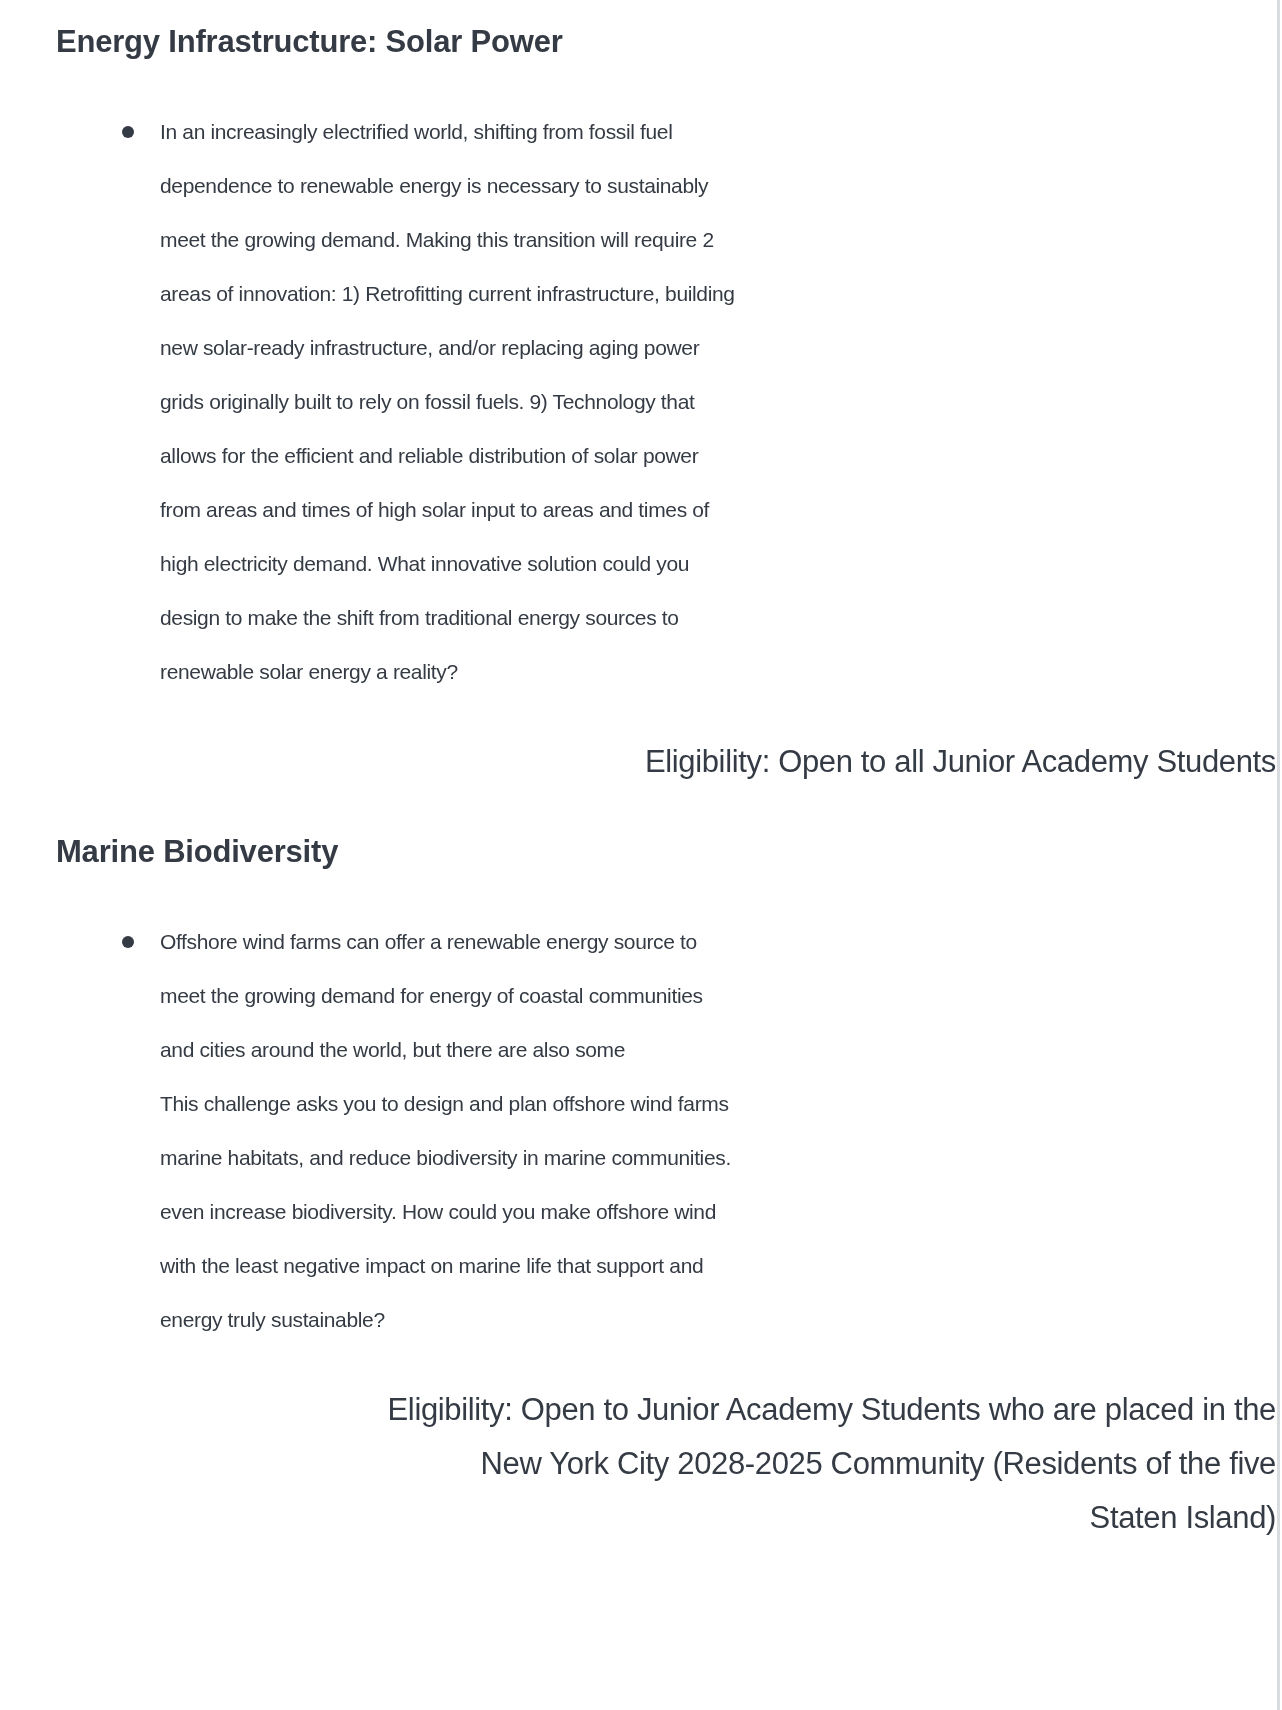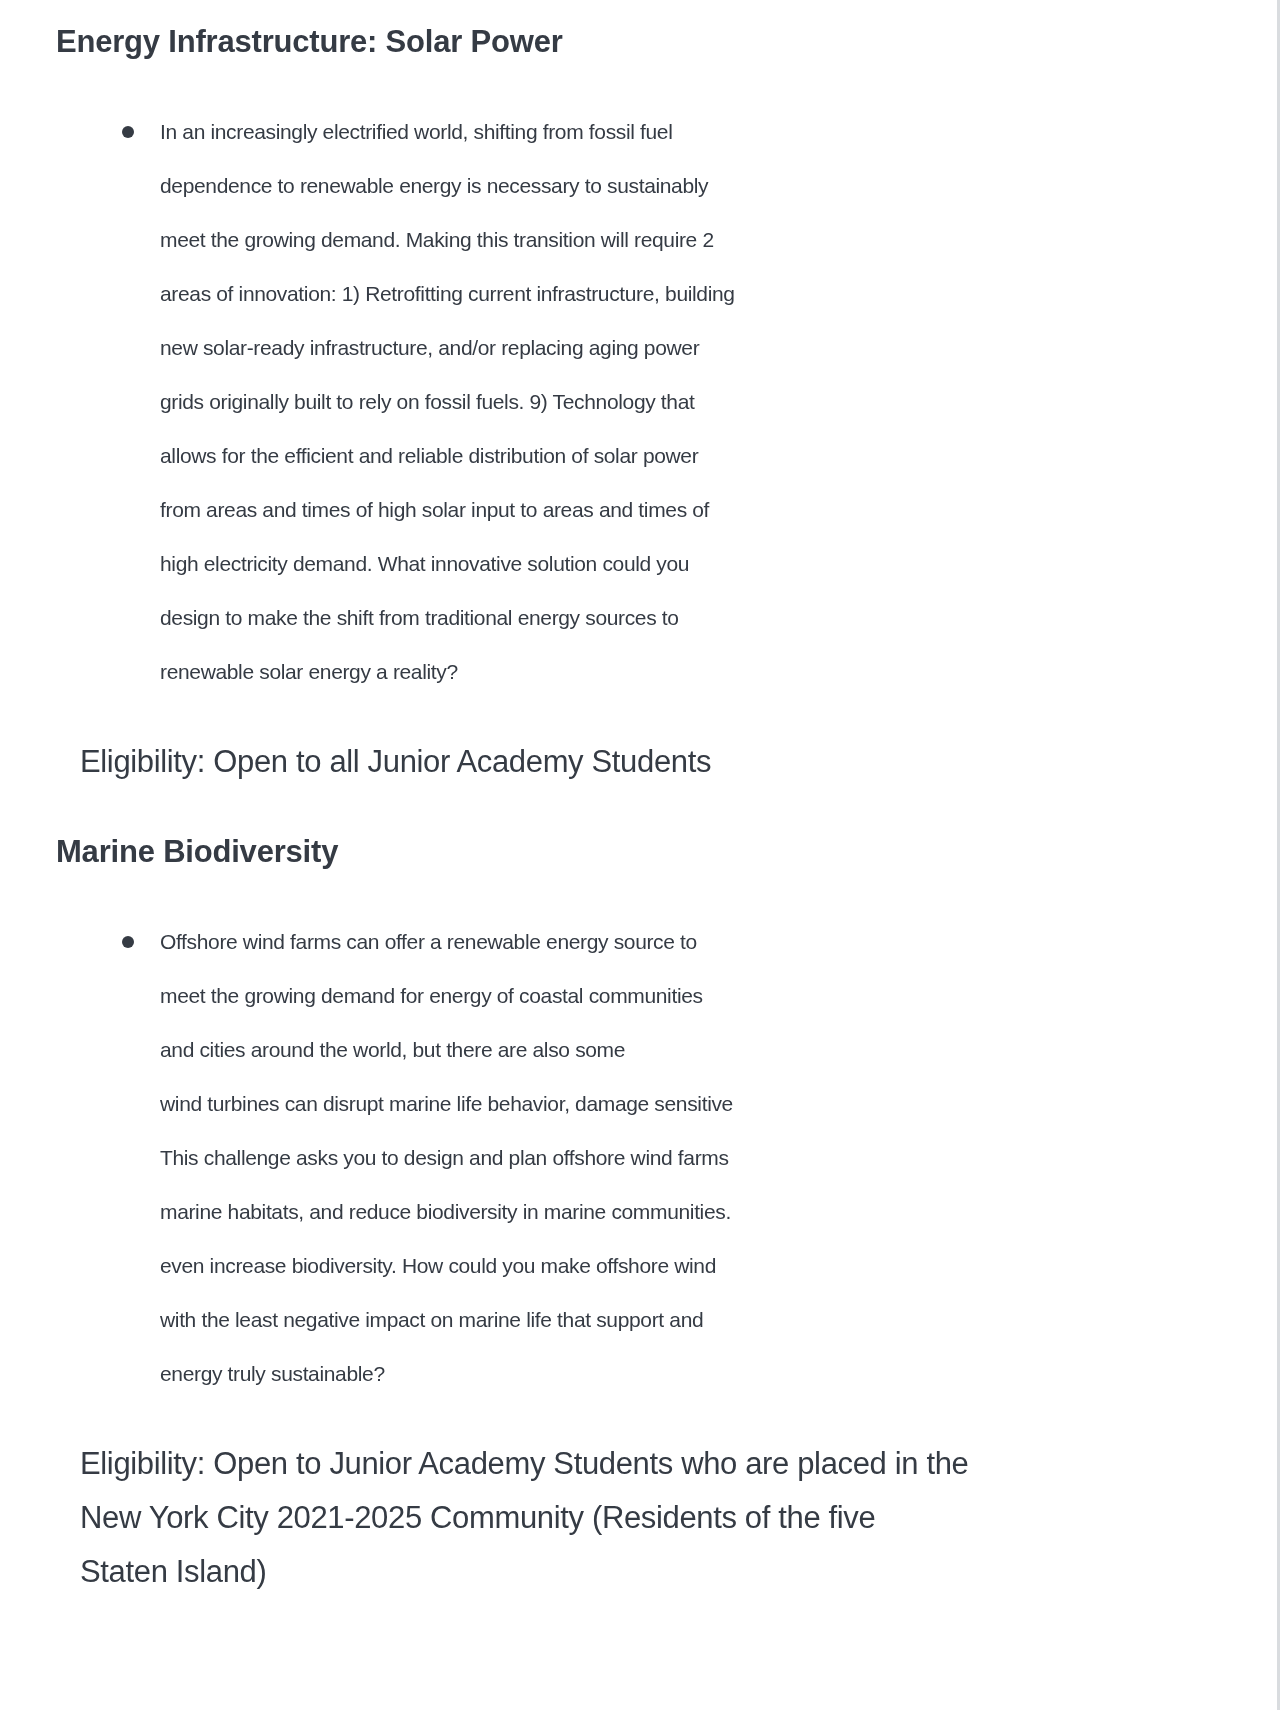--- a/index.html
+++ b/index.html
@@ -35,20 +35,21 @@
     line-height: 54px;
   }
   .heading {
     padding-left: 56px;
     font-weight: bold;
     letter-spacing: -0.2px;
     white-space: nowrap;
   }
   .para {
     padding-left: 80px;
+    text-align: right;
   }
   .list {
     position: relative;
     list-style: none;
     margin: 0 0 36px 0;
     padding: 0;
     font-size: 21px;
     line-height: 54px;
   }
   .list-item {
@@ -99,29 +100,28 @@
   </section>
 
   <section>
     <div class="block heading">Marine Biodiversity</div>
     <ul class="list">
       <li class="list-item">
         <span class="bullet"></span>
         <span class="line">Offshore wind farms can offer a renewable energy source to</span>
         <span class="line">meet the growing demand for energy of coastal communities</span>
         <span class="line">and cities around the world, but there are also some</span>
-        <span class="line">wind turbines can disrupt marine life behavior, damage sensitive</span>
         <span class="line">This challenge asks you to design and plan offshore wind farms</span>
         <span class="line">marine habitats, and reduce biodiversity in marine communities.</span>
         <span class="line">even increase biodiversity. How could you make offshore wind</span>
         <span class="line">with the least negative impact on marine life that support and</span>
         <span class="line">energy truly sustainable?</span>
       </li>
     </ul>
     <div class="block para">
       <span class="line">Eligibility: Open to Junior Academy Students who are placed in the</span>
-      <span class="line">New York City 2021-2025 Community (Residents of the five</span>
+      <span class="line">New York City 2028-2025 Community (Residents of the five</span>
       <span class="line">Staten Island)</span>
     </div>
   </section>
 </div>
 
 <div class="right-rule"></div>
 
 </body></html>

